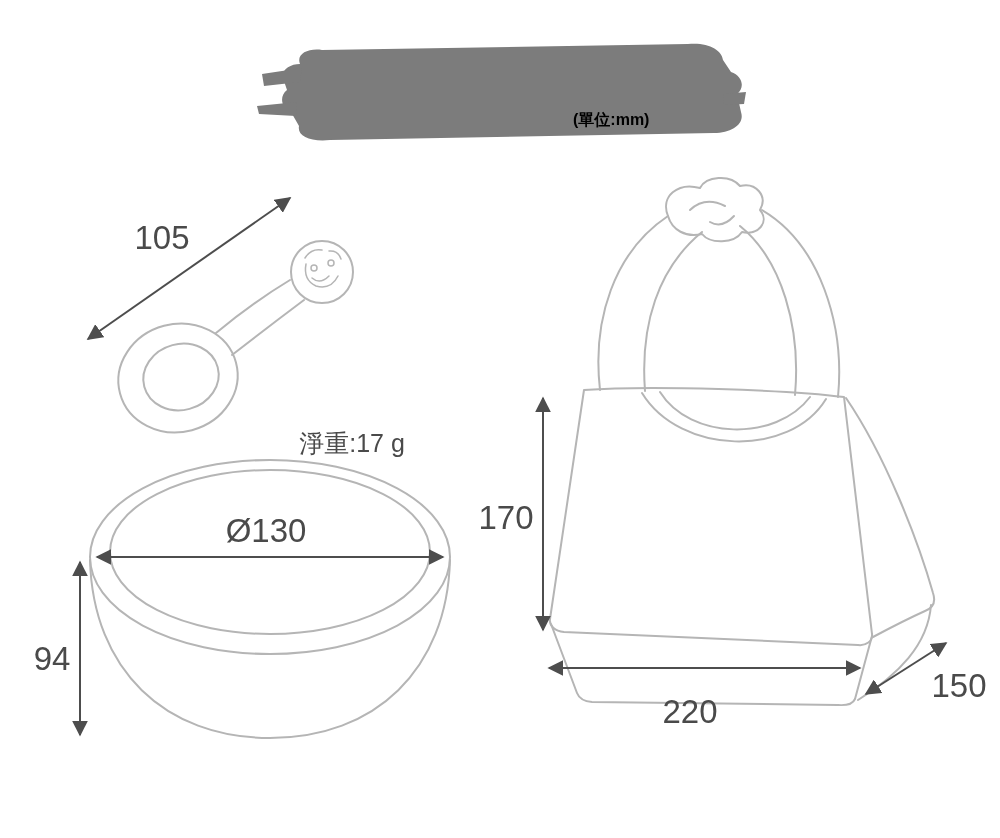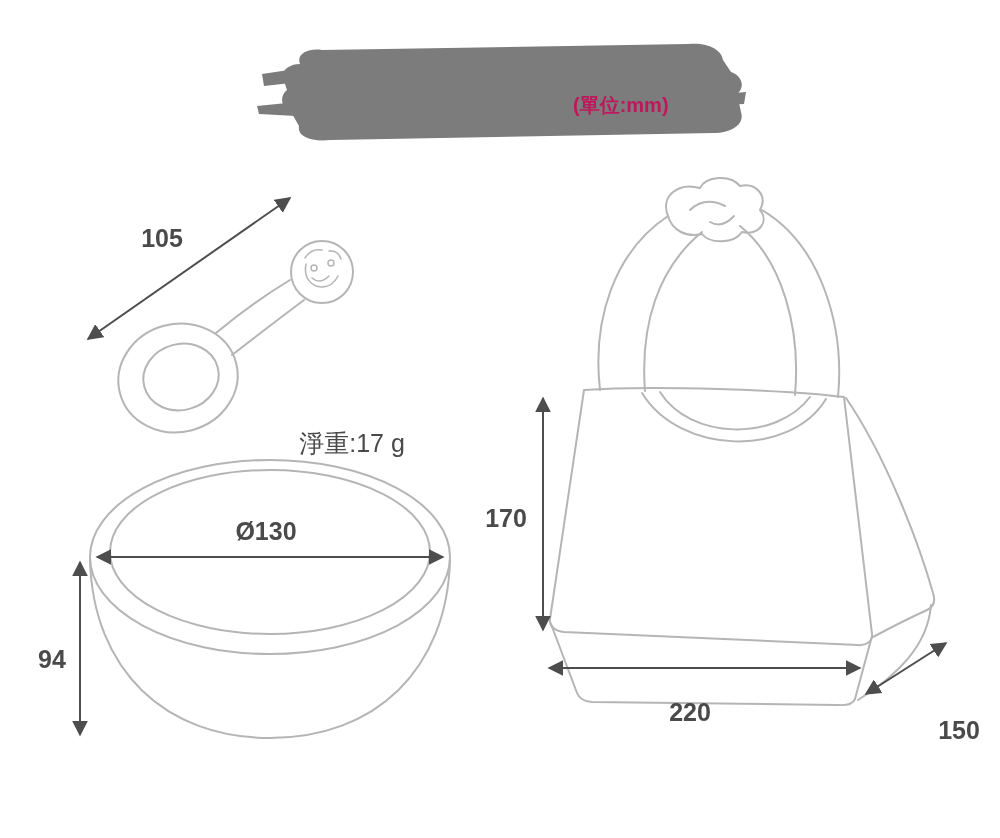--- a/index.html
+++ b/index.html
@@ -15,39 +15,39 @@
     position: absolute;
     left: 0; top: 0;
   }
   .label {
     position: absolute;
     transform: translate(-50%, -50%);
     color: #4a4a4a;
     white-space: nowrap;
     font-family: "Liberation Sans", sans-serif;
   }
-  .dim { font-size: 25px; font-weight: bold; }
+  .dim { font-size: 33px; }
   .weight { font-size: 25px; }
   .banner-title {
     position: absolute;
     left: 316px;
     top: 58px;
     font-size: 60px;
     font-weight: 700;
     letter-spacing: 3px;
     color: #ffffff;
     white-space: nowrap;
   }
   .banner-unit {
     position: absolute;
     left: 573px;
-    top: 92px;
-    font-size: 20px;
+    top: 110px;
+    font-size: 16px;
     font-weight: 700;
-    color: #be185d;
+    color: #000000;
     white-space: nowrap;
   }
 </style>
 </head>
 <body>
 
 <div class="page">
 
   <svg class="art" width="1000" height="838" viewBox="0 0 1000 838">
     <defs>
@@ -120,15 +120,15 @@
   <div class="banner-unit">(單位:mm)</div>
 
   <div class="label dim" style="left:162px; top:238px;">105</div>
   <div class="label weight" style="left:352px; top:395px;margin-top:48px;">淨重:17 g</div>
 
   <div class="label dim" style="left:266px; top:531px;">Ø130</div>
   <div class="label dim" style="left:52px; top:659px;">94</div>
 
   <div class="label dim" style="left:506px; top:518px;">170</div>
   <div class="label dim" style="left:690px; top:712px;text-align:right;">220</div>
-  <div class="label dim" style="left:959px; top:730px;">150</div>
+  <div class="label dim" style="left:959px; top:686px;">150</div>
 
 </div>
 
 </body></html>

